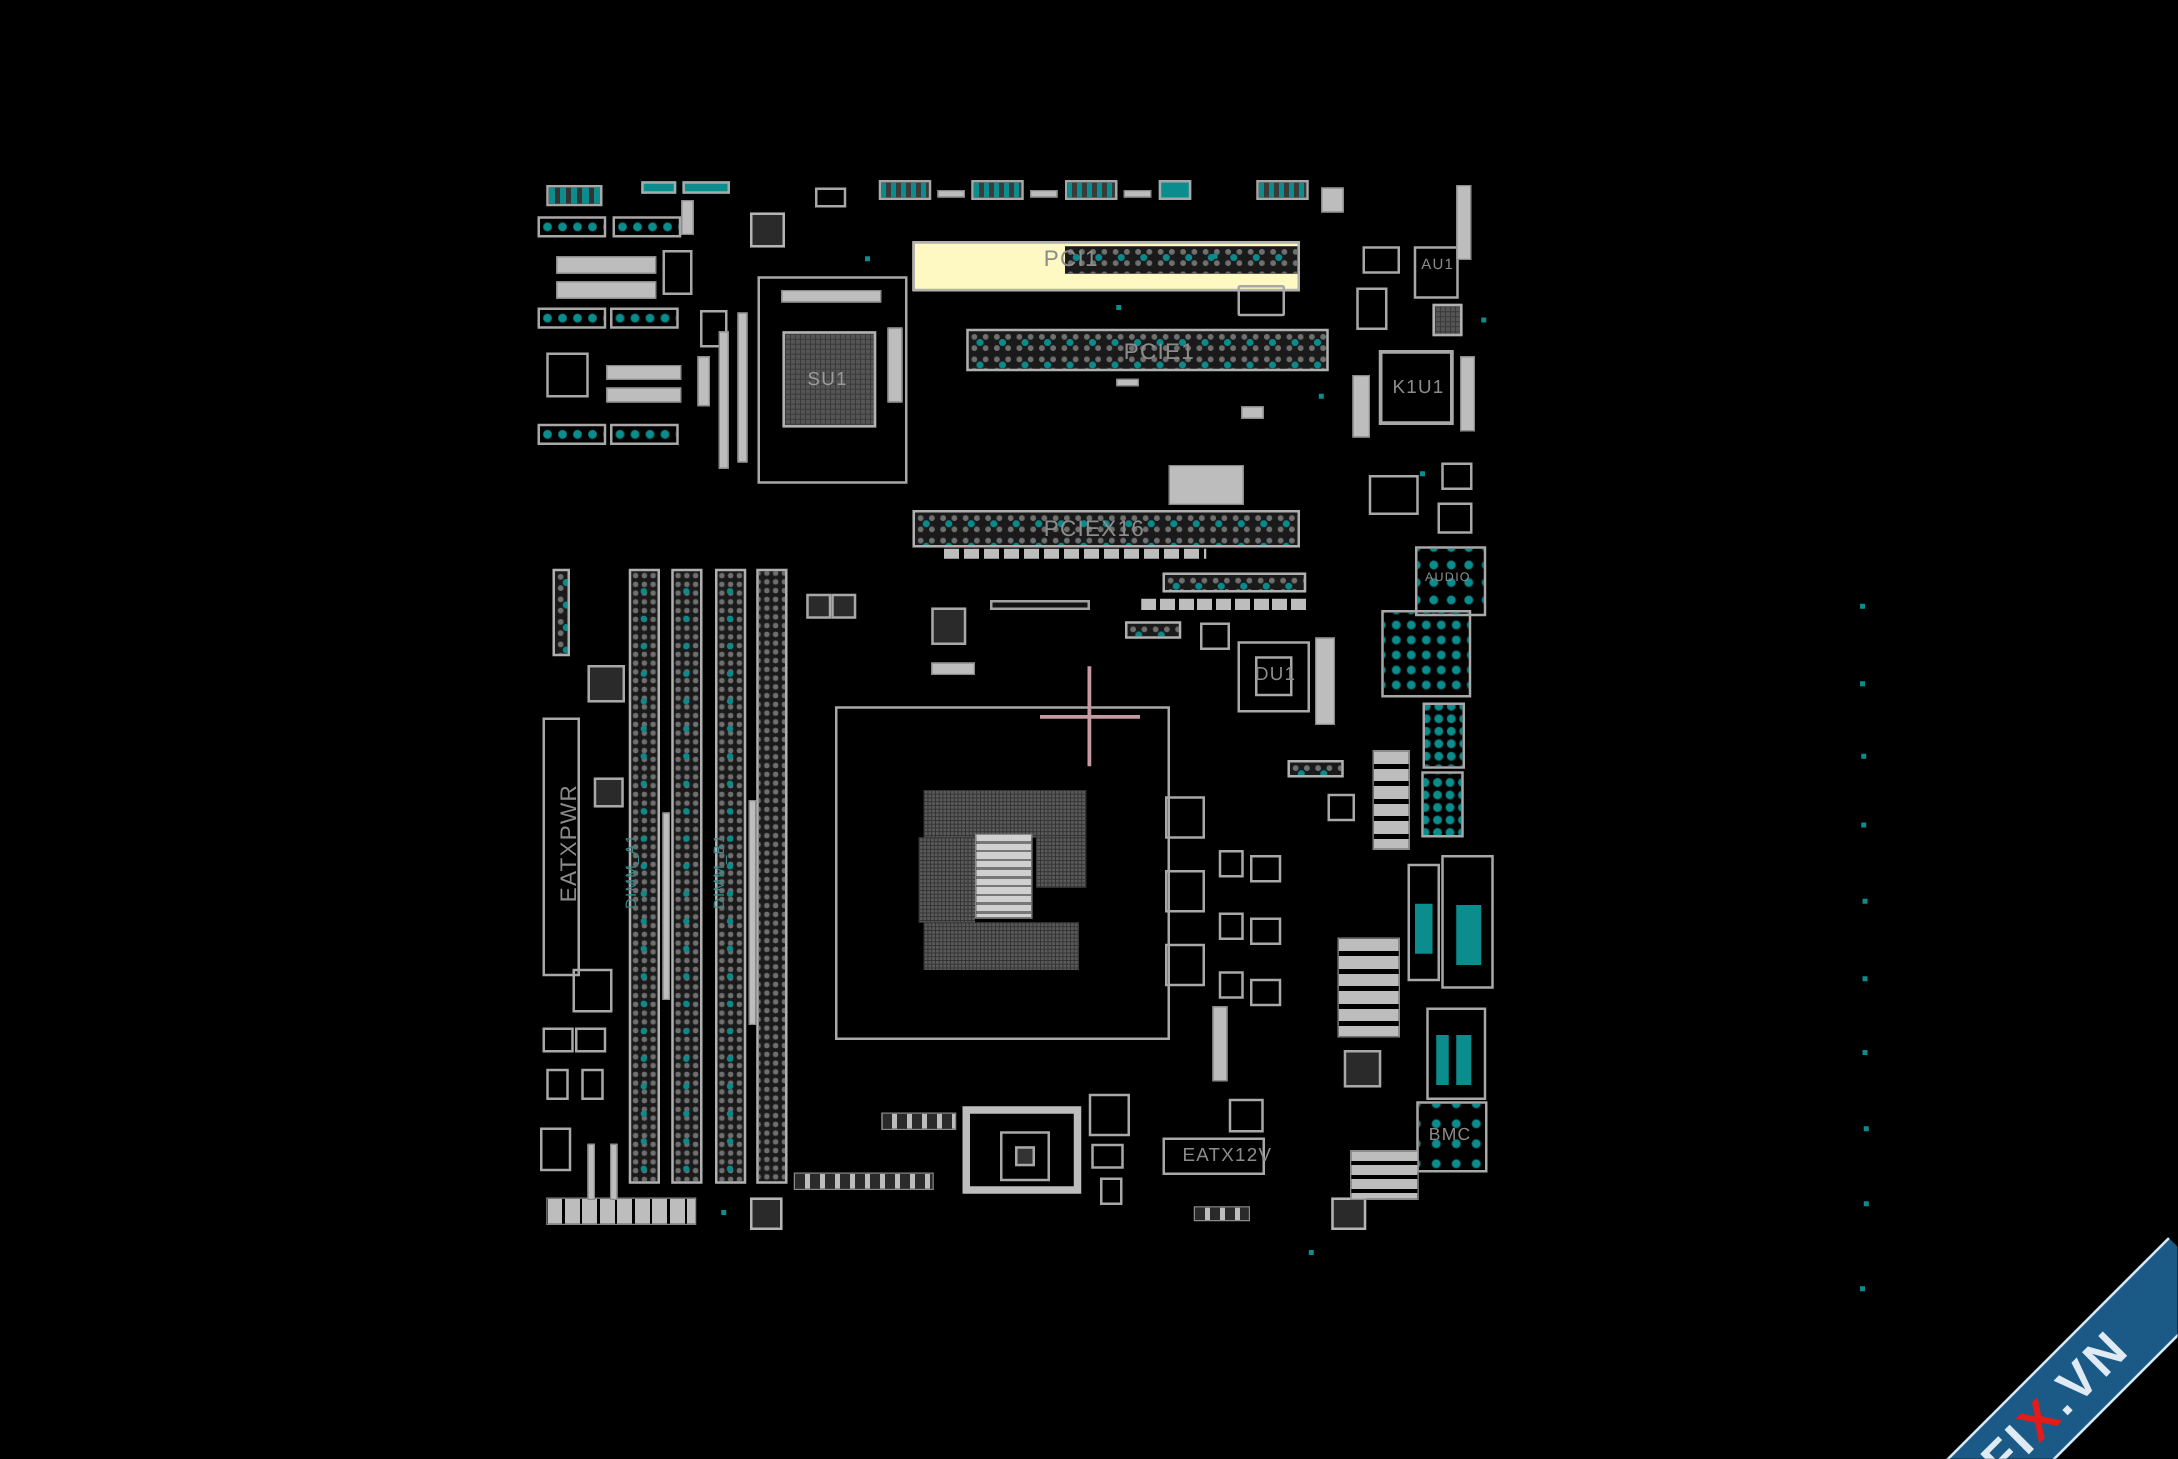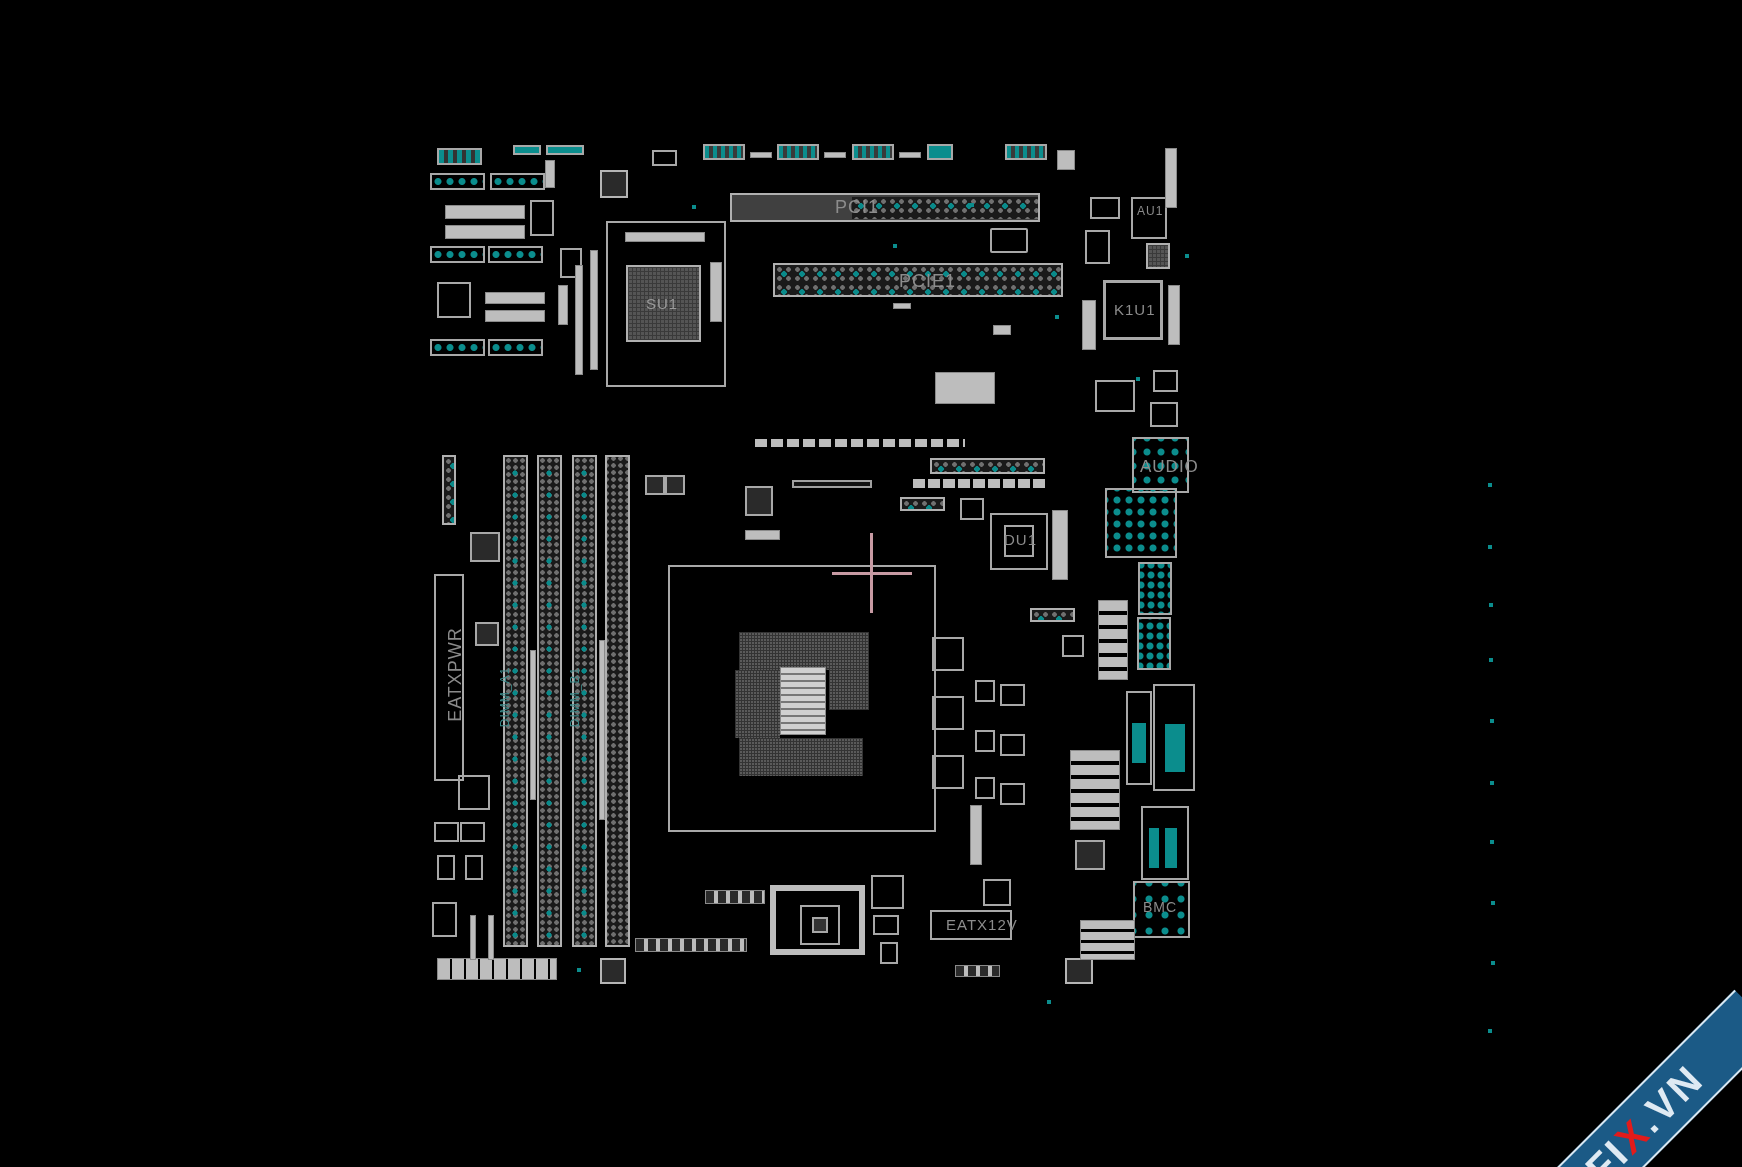--- a/index.html
+++ b/index.html
@@ -78,30 +78,33 @@
   <div class="part" style="left:777px;top:144px;width:42px;height:16px;background:repeating-linear-gradient(90deg,#0b8d8d 0 4px,#3a3a3a 4px 8px);"></div>
   <div class="part" style="left:852px;top:144px;width:42px;height:16px;background:repeating-linear-gradient(90deg,#0b8d8d 0 4px,#3a3a3a 4px 8px);"></div>
   <div class="part" style="left:927px;top:144px;width:26px;height:16px;background:#0b8d8d;"></div>
   <div class="part" style="left:1005px;top:144px;width:42px;height:16px;background:repeating-linear-gradient(90deg,#0b8d8d 0 4px,#3a3a3a 4px 8px);"></div>
   <div class="smd" style="left:750px;top:152px;width:22px;height:6px;"></div>
   <div class="smd" style="left:824px;top:152px;width:22px;height:6px;"></div>
   <div class="smd" style="left:899px;top:152px;width:22px;height:6px;"></div>
   <div class="part" style="left:652px;top:150px;width:25px;height:16px;"></div>
   <div class="smd" style="left:1057px;top:150px;width:18px;height:20px;"></div>
 
-  <div class="slot" style="left:730px;top:193px;width:310px;height:29px;background-color:#404040;background-image:none;">
+  <div class="slot" style="left:730px;top:193px;width:310px;height:40px;background-color:#fef9c3;background-image:none;">
     <div class="slot teal" style="left:120px;top:2px;width:186px;height:22px;border:none;"></div>
     <span class="label big" style="left:103px;top:2px;">PCI1</span>
   </div>
 
   <div class="slot teal" style="left:773px;top:263px;width:290px;height:34px;">
     <span class="label big" style="left:124px;top:6px;">PCIE1</span>
   </div>
 
 
+  <div class="slot teal" style="left:730px;top:408px;width:310px;height:30px;">
+    <span class="label big" style="left:103px;top:3px;">PCIEX16</span>
+  </div>
   <div class="smd" style="left:755px;top:439px;width:210px;height:8px;background:repeating-linear-gradient(90deg,#bdbdbd 0 12px,#000 12px 16px);border:none;"></div>
 
   <div class="part" style="left:990px;top:228px;width:38px;height:25px;border-radius:2px;"></div>
   <div class="smd" style="left:893px;top:303px;width:18px;height:6px;"></div>
   <div class="smd" style="left:993px;top:325px;width:18px;height:10px;"></div>
   <div class="smd" style="left:935px;top:372px;width:60px;height:32px;"></div>
 
   <div class="part" style="left:1131px;top:197px;width:36px;height:42px;">
     <span class="label" style="left:4px;top:5px;font-size:12px;color:#8a8a8a;">AU1</span>
   </div>
@@ -153,21 +156,21 @@
   <div class="part" style="left:975px;top:680px;width:20px;height:22px;"></div>
   <div class="part" style="left:1000px;top:684px;width:25px;height:22px;"></div>
   <div class="part" style="left:975px;top:730px;width:20px;height:22px;"></div>
   <div class="part" style="left:1000px;top:734px;width:25px;height:22px;"></div>
   <div class="part" style="left:975px;top:777px;width:20px;height:22px;"></div>
   <div class="part" style="left:1000px;top:783px;width:25px;height:22px;"></div>
   <div class="smd" style="left:970px;top:805px;width:12px;height:60px;"></div>
   <div class="part" style="left:1062px;top:635px;width:22px;height:22px;"></div>
 
   <div class="part" style="left:1132px;top:437px;width:57px;height:56px;background:radial-gradient(circle,#0b8d8d 3px,transparent 4px) 6px 6px/14px 14px;">
-    <span class="label" style="left:6px;top:18px;font-size:17px;">AUDIO</span>
+    <span class="label" style="left:6px;top:18px;font-size:10px;">AUDIO</span>
   </div>
   <div class="part" style="left:1105px;top:488px;width:72px;height:70px;background:radial-gradient(circle,#0b8d8d 3px,transparent 4px) 4px 4px/12px 12px;"></div>
   <div class="part" style="left:1138px;top:562px;width:34px;height:53px;background:radial-gradient(circle,#0b8d8d 3px,transparent 4px) 6px 6px/10px 10px;"></div>
   <div class="part" style="left:1137px;top:617px;width:34px;height:53px;background:radial-gradient(circle,#0b8d8d 3px,transparent 4px) 6px 12px/10px 10px;"></div>
   <div class="part" style="left:1126px;top:691px;width:26px;height:94px;background:linear-gradient(#0b8d8d,#0b8d8d) 4px 30px/14px 40px no-repeat;"></div>
   <div class="part" style="left:1153px;top:684px;width:42px;height:107px;background:linear-gradient(#0b8d8d,#0b8d8d) 10px 38px/20px 48px no-repeat;"></div>
   <div class="part" style="left:1141px;top:806px;width:48px;height:74px;background:linear-gradient(#0b8d8d,#0b8d8d) 6px 20px/10px 40px no-repeat, linear-gradient(#0b8d8d,#0b8d8d) 22px 20px/12px 40px no-repeat;"></div>
   <div class="part" style="left:1133px;top:881px;width:57px;height:57px;background:radial-gradient(circle,#0b8d8d 3px,transparent 4px) 6px 8px/16px 16px;">
     <span class="label" style="left:8px;top:16px;font-size:14px;">BMC</span>
   </div>

